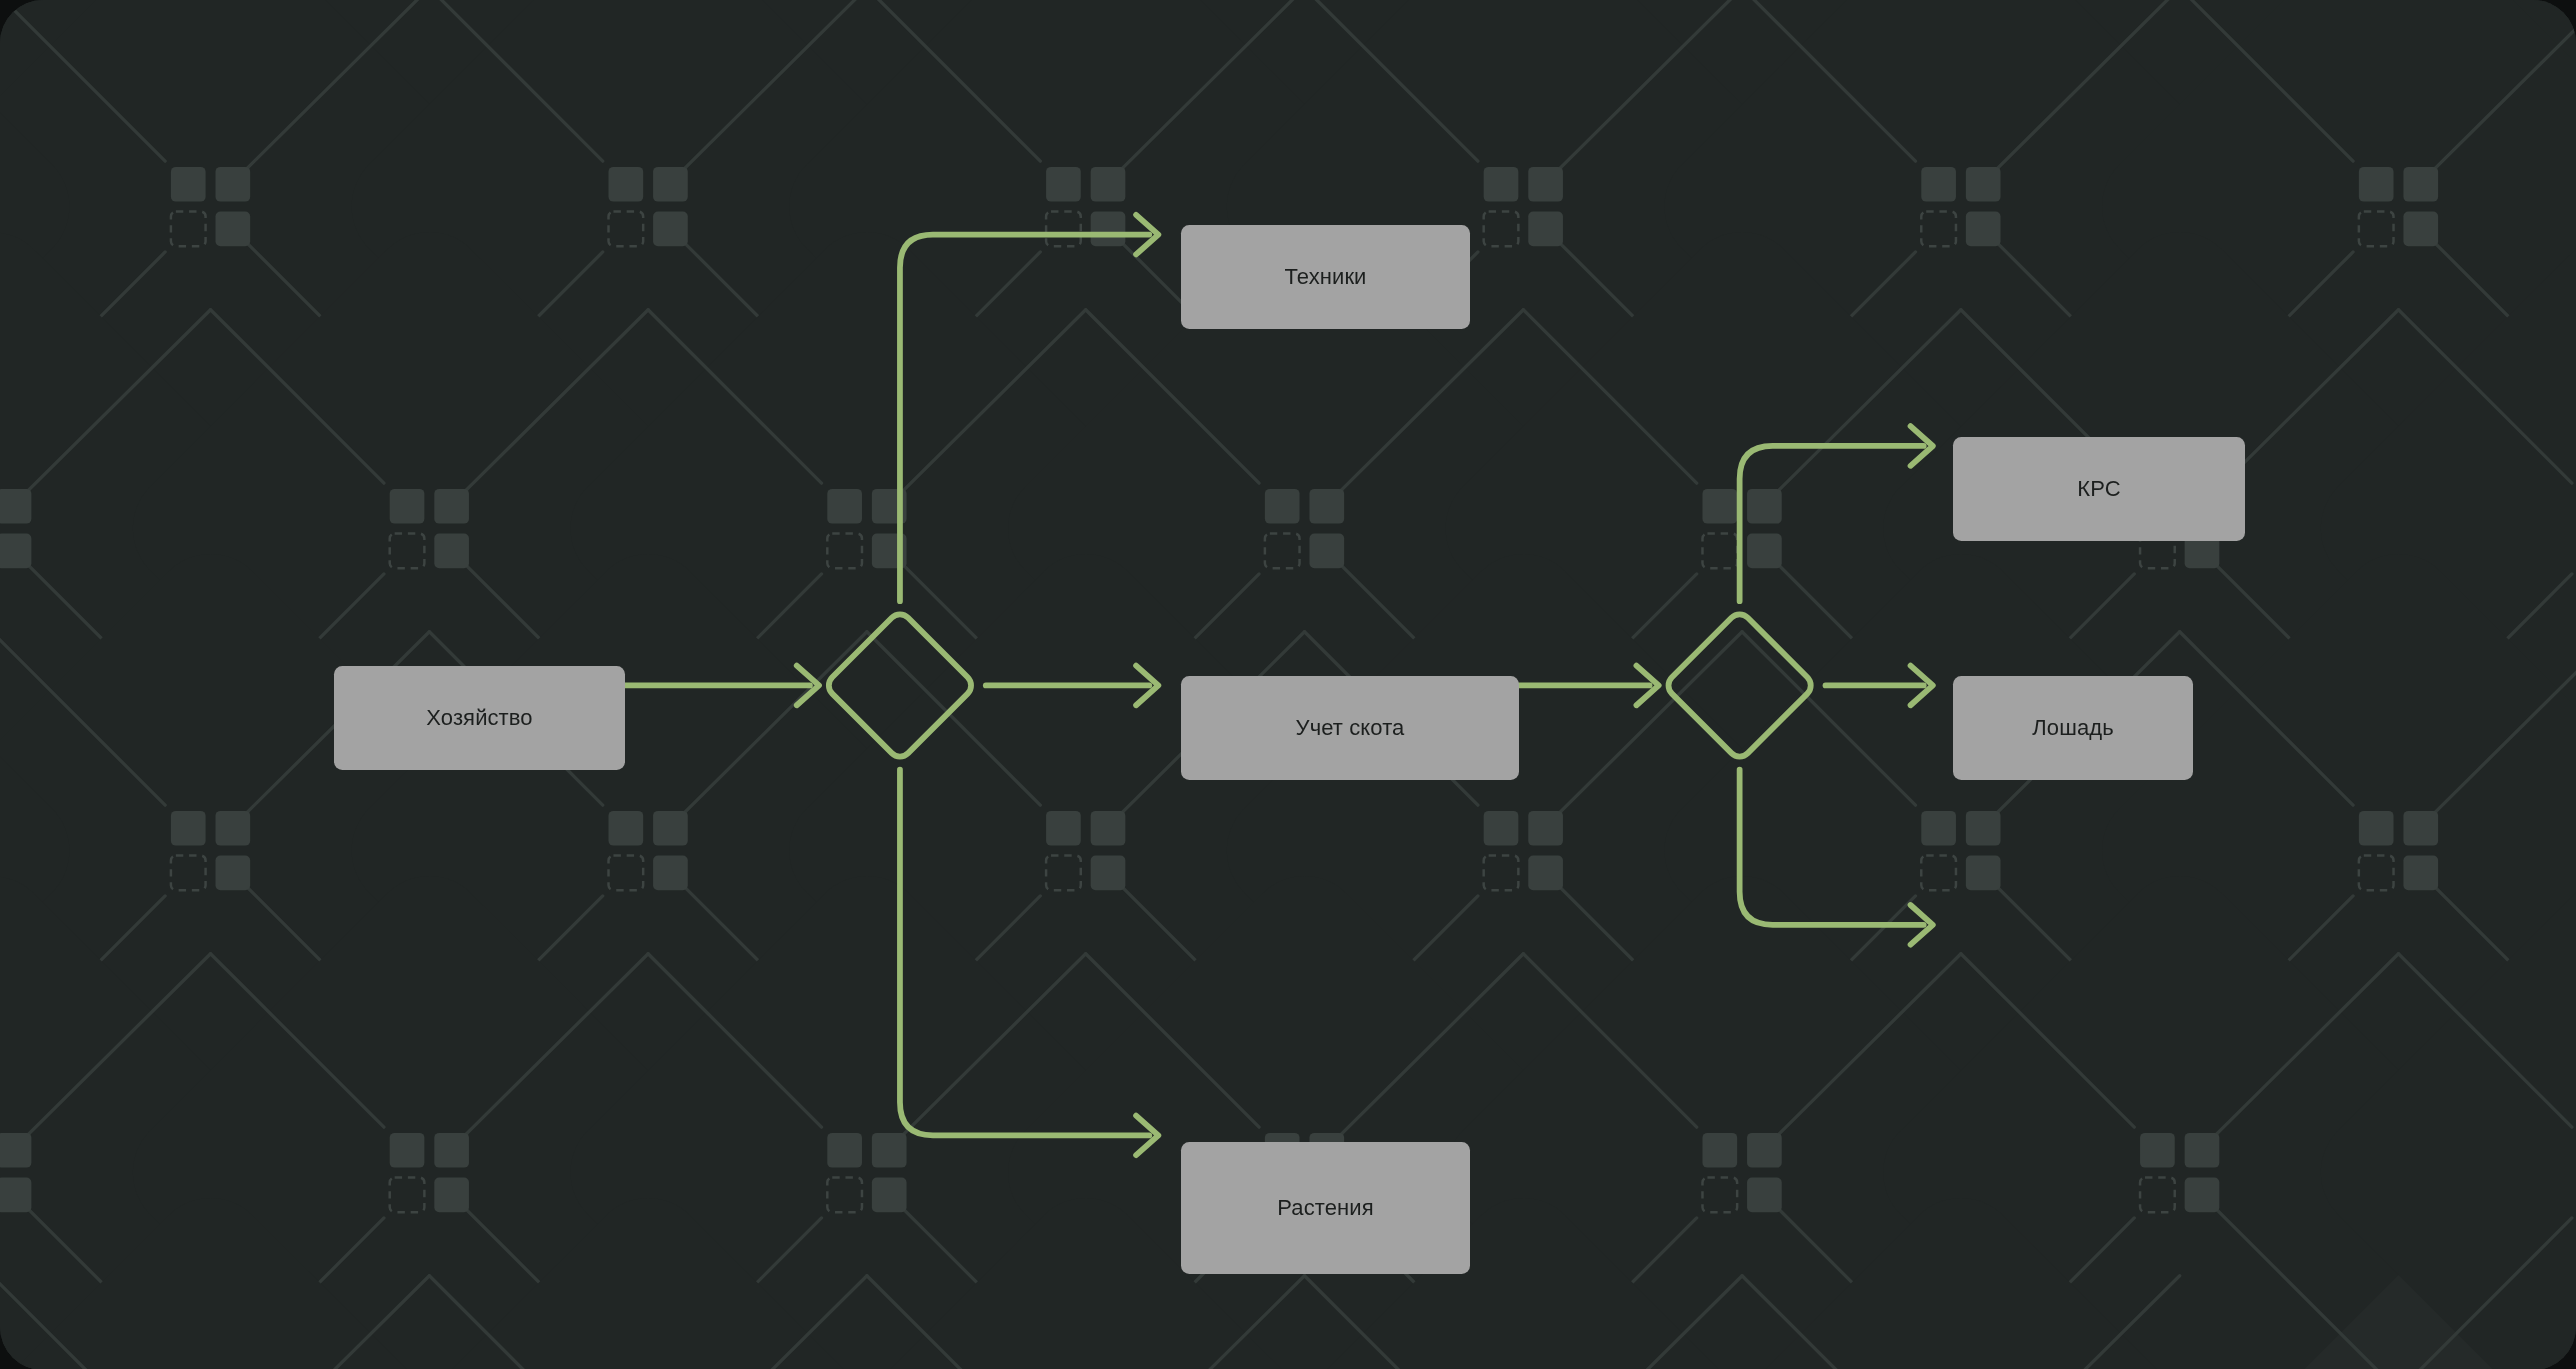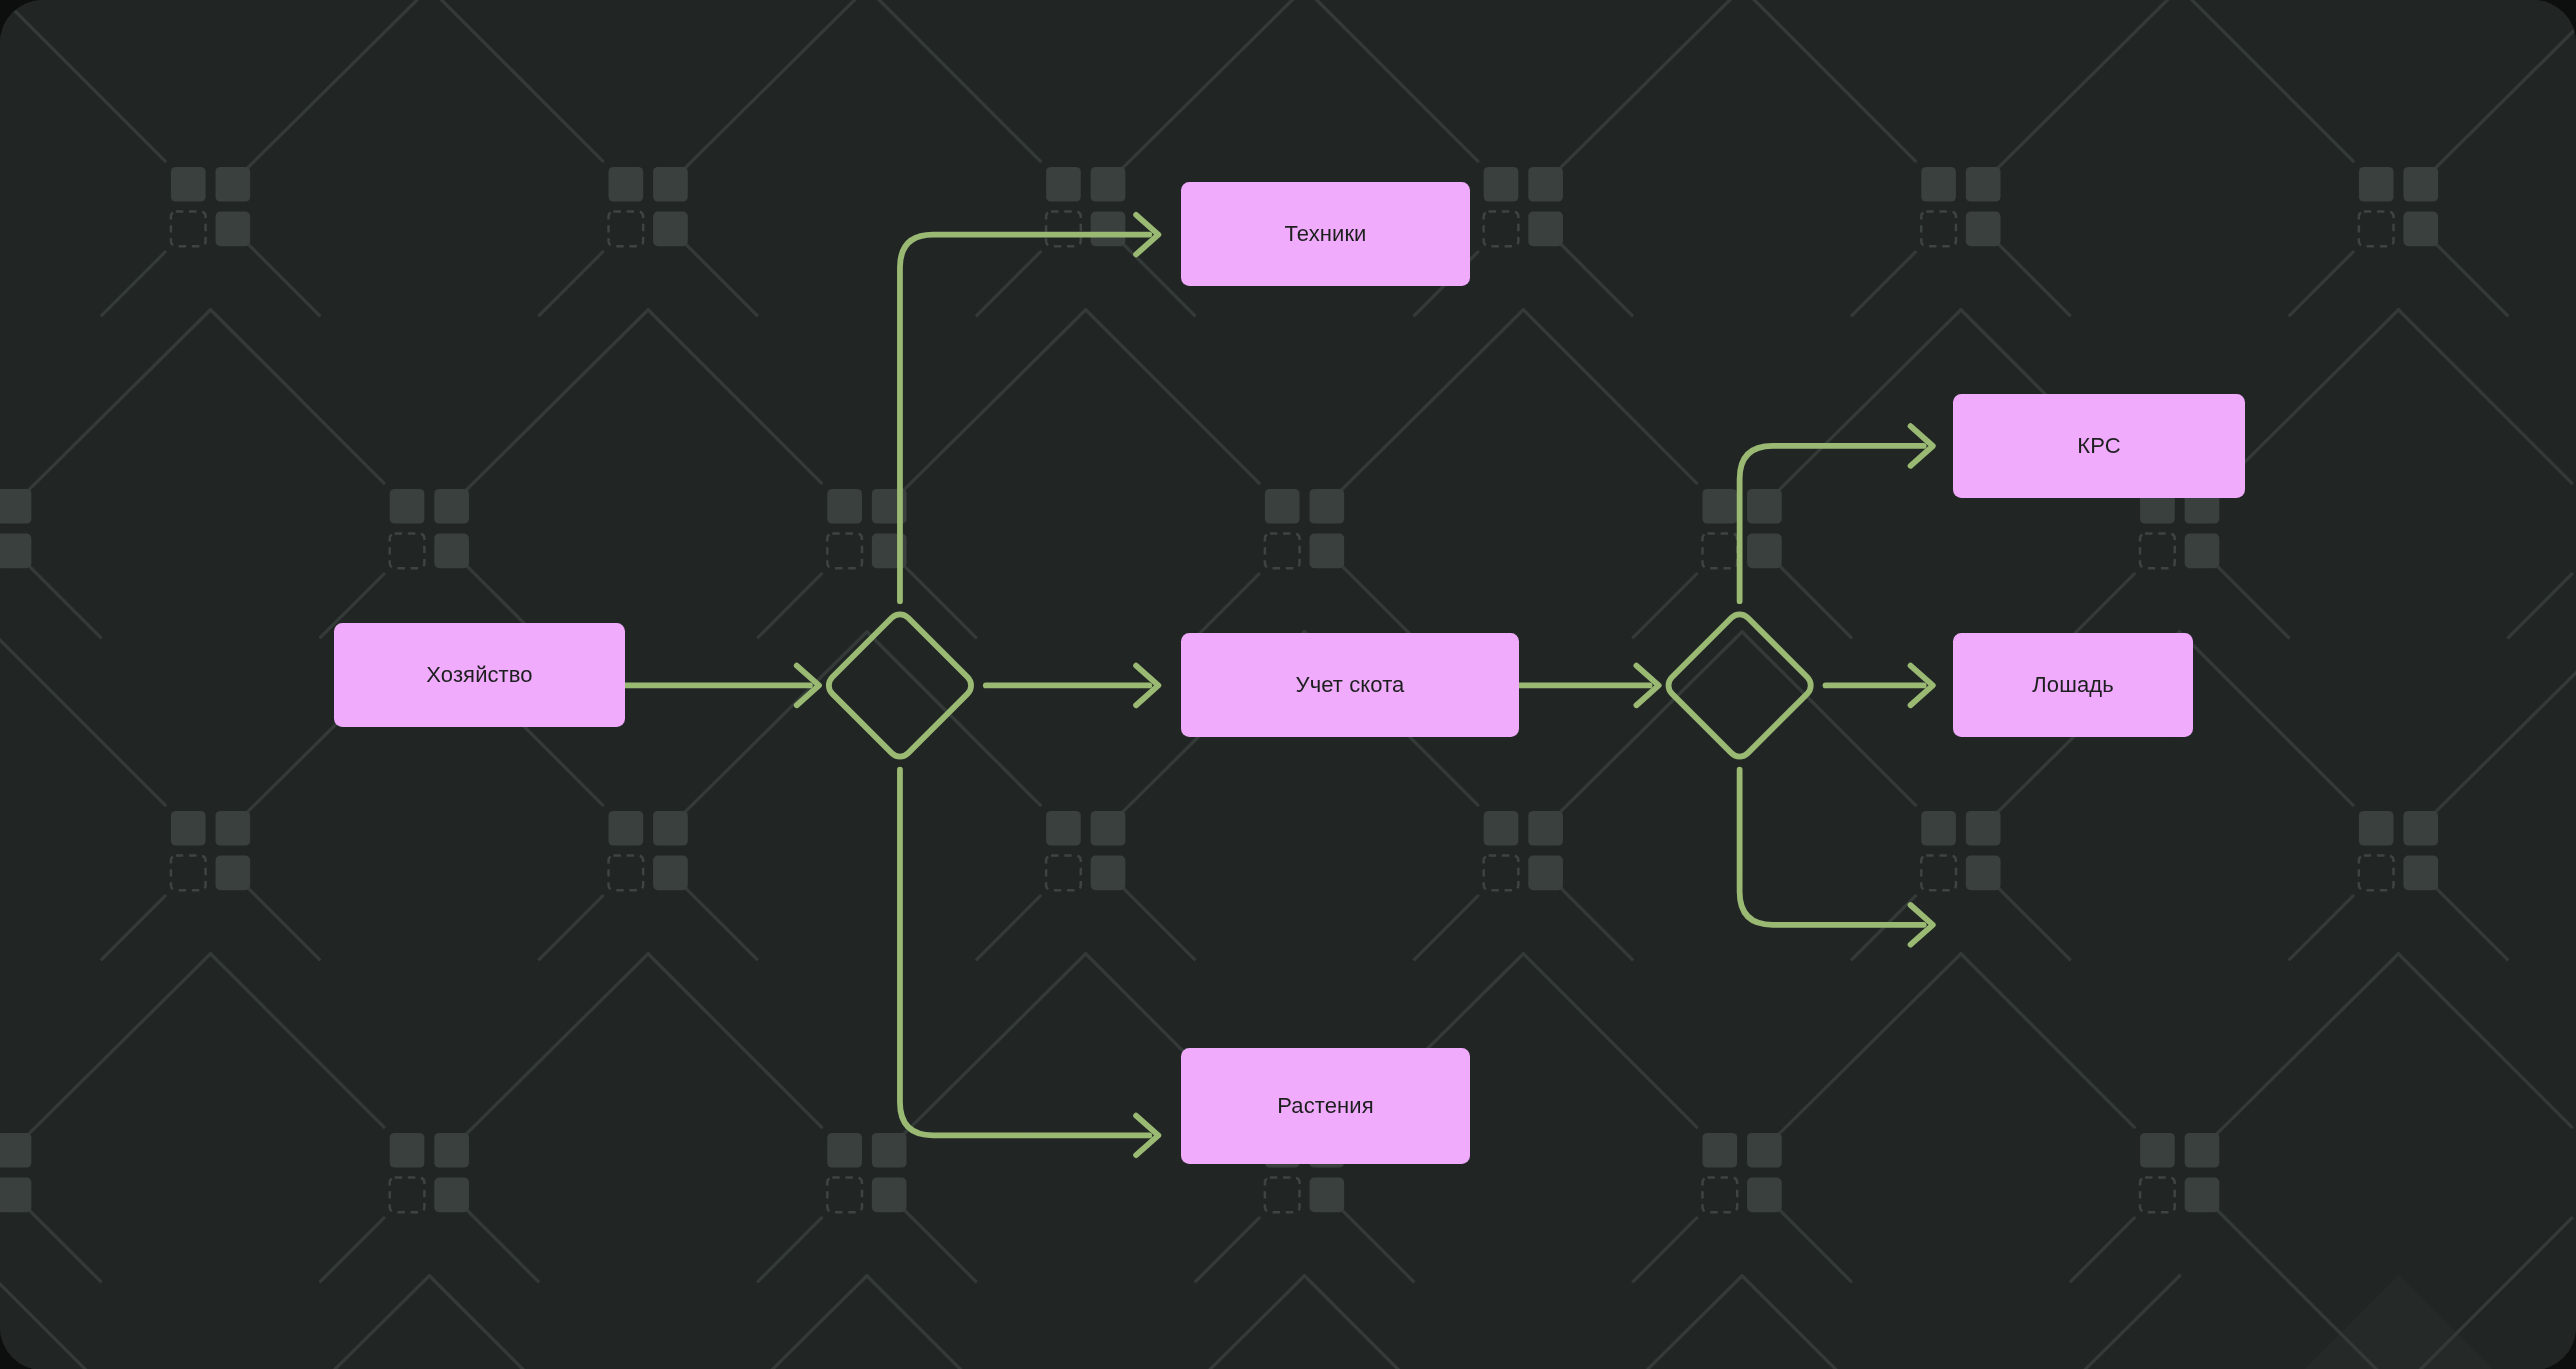--- a/index.html
+++ b/index.html
@@ -27,31 +27,32 @@
     inset: 0;
     pointer-events: none;
   }
   #nodes-layer {
     position: absolute;
     inset: 0;
   }
   .node {
     position: absolute;
     box-sizing: border-box;
-    background: #f0abfc;
+    background: #a3a3a3;
     border-radius: 8.3px;
     display: flex;
     align-items: center;
     justify-content: center;
     color: #1c1f1e;
     font-size: 22px;
     line-height: 1.2;
     letter-spacing: 0.1px;
     white-space: nowrap;
     user-select: none;
+    margin-top: 43px;
   }
   .node-label {
     pointer-events: none;
   }
   .diamond-hit {
     position: absolute;
     box-sizing: border-box;
   }
 </style>
 </head>
@@ -167,21 +168,21 @@
     <div class="diamond-hit" style="left:824px; top:609px; width:152px; height:152px;"></div>
 
     <div class="node" style="left:1181px; top:182px; width:289px; height:104px;">
       <span class="node-label">Техники</span>
     </div>
 
     <div class="node" style="left:1181px; top:633px; width:338px; height:104px;">
       <span class="node-label">Учет скота</span>
     </div>
 
-    <div class="node" style="left:1181px; top:1048px; width:289px; height:116px;text-align:right;">
+    <div class="node" style="left:1181px; top:1099px; width:289px; height:132px;text-align:right;">
       <span class="node-label">Растения</span>
     </div>
 
     <div class="diamond-hit" style="left:1664px; top:609px; width:152px; height:152px;"></div>
 
     <div class="node" style="left:1953px; top:394px; width:292px; height:104px;">
       <span class="node-label">КРС</span>
     </div>
 
     <div class="node" style="left:1953px; top:633px; width:240px; height:104px;">

